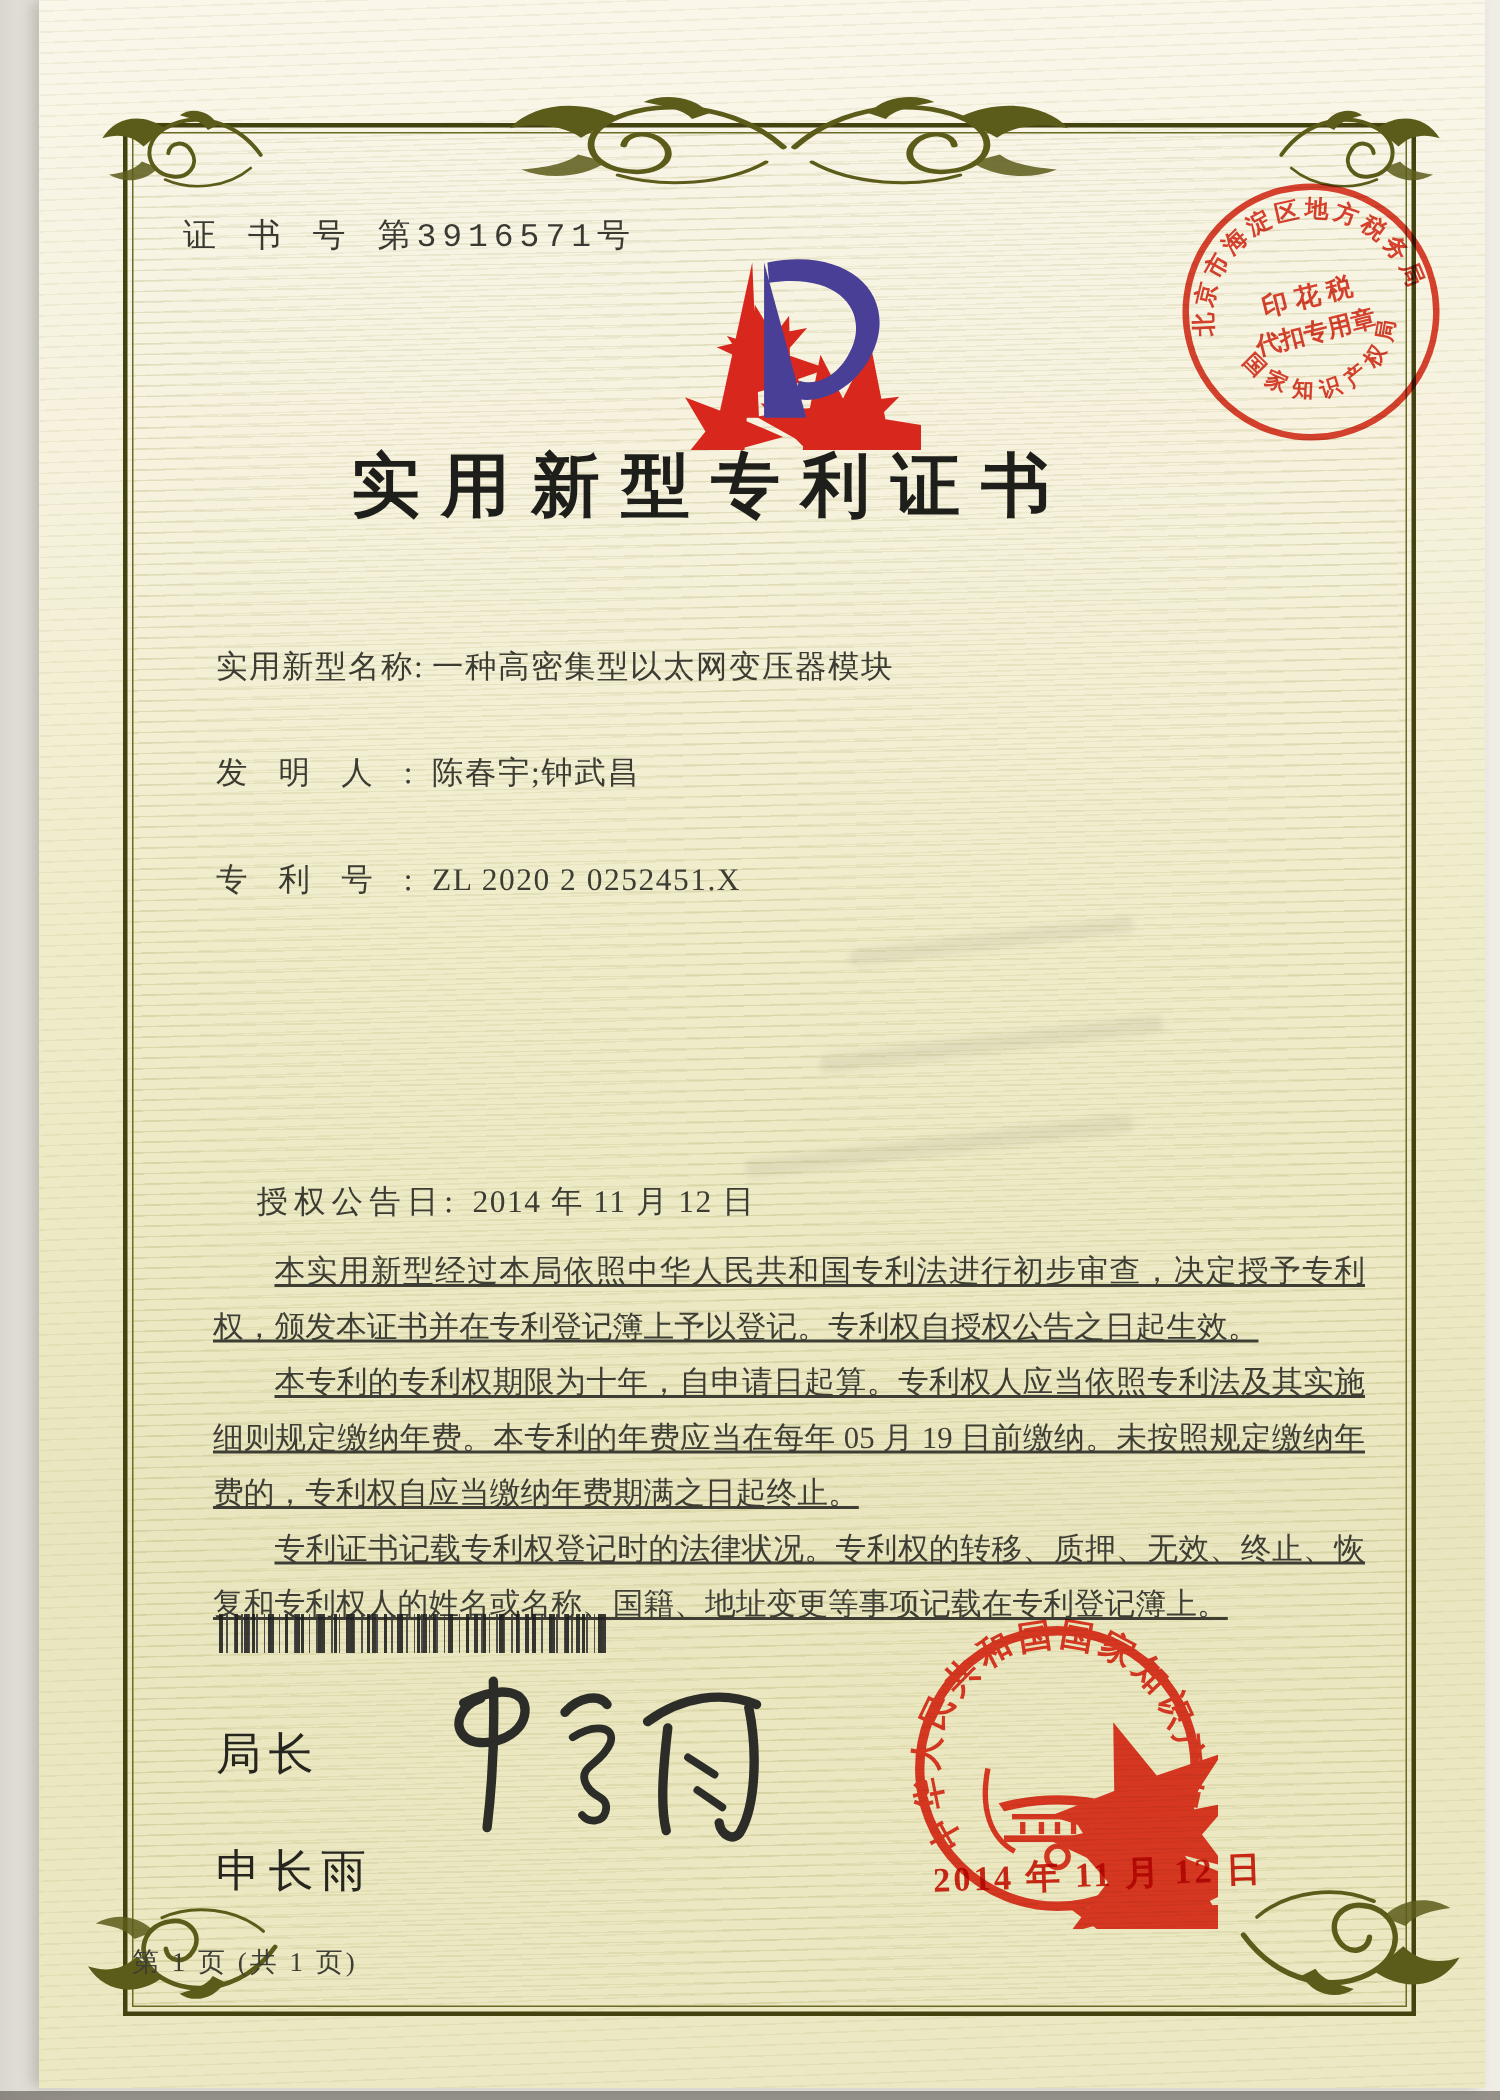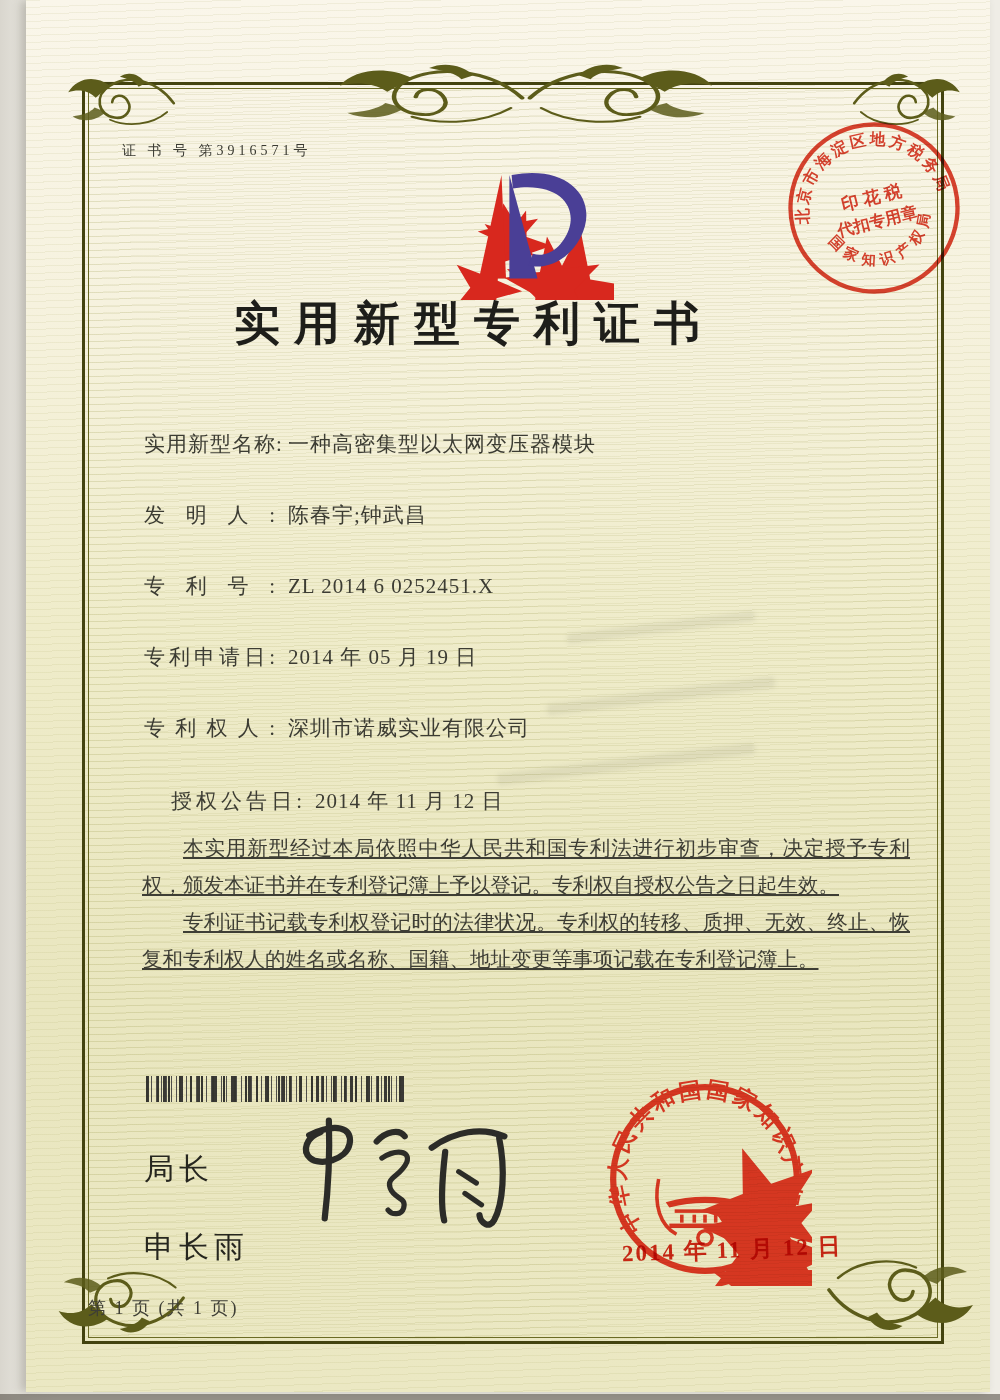--- a/index.html
+++ b/index.html
@@ -20,21 +20,21 @@
   #frame{
     position:absolute;left:62px;top:88px;width:848px;height:1248px;
     border:1px solid #6b6b25;
     outline:3px solid #43430f;
     outline-offset:3px;
     background:
       repeating-linear-gradient(179deg, rgba(140,140,55,.13) 0 1px, rgba(255,255,255,0) 1px 7px);
   }
   .orn{position:absolute;color:#5c5c1a;}
   .hdr-text{position:absolute;color:#33332d;}
-  #cert-no{left:96px;top:142px;font-size:14px;letter-spacing:4px;color:#3a3a32;}
+  #cert-no{left:96px;top:142px;font-size:22px;letter-spacing:4px;color:#3a3a32;font-family:Liberation Mono, monospace;}
   #title{
     left:62px;top:293px;width:772px;text-align:center;
     font-size:46px;font-weight:bold;letter-spacing:14px;color:#1e1e1a;
   }
   .field{position:absolute;left:118px;font-size:21px;color:#3c3c33;letter-spacing:1px;white-space:nowrap;}
   .field .lbl{display:inline-block;width:132px;text-align:justify;text-align-last:justify;margin-right:12px;}
   #body-text{
     position:absolute;left:116px;top:830px;width:768px;
     font-size:20.5px;line-height:37px;color:#3e3e35;text-align:justify;
   }
@@ -160,34 +160,29 @@
 
   <div class="hdr-text" id="title">实用新型专利证书</div>
 
   <div class="field" style="top:430px;">
     <span class="lbl">实用新型名称:</span><span>一种高密集型以太网变压器模块</span>
   </div>
   <div class="field" style="top:501px;">
     <span class="lbl">发明人:</span><span>陈春宇;钟武昌</span>
   </div>
   <div class="field" style="top:572px;">
-    <span class="lbl">专利号:</span><span>ZL 2014 6 0252451.X</span>
-  </div>
-  <div class="field" style="top:643px;">
-    <span class="lbl">专利申请日:</span><span>2014 年 05 月 19 日</span>
-  </div>
-  <div class="field" style="top:714px;">
-    <span class="lbl">专利权人:</span><span>深圳市诺威实业有限公司</span>
+    <span class="lbl">专利号:</span><span>ZL 2020 2 0252451.X</span>
   </div>
   <div class="field" style="top:787px;margin-left:27px;">
     <span class="lbl">授权公告日:</span><span>2014 年 11 月 12 日</span>
   </div>
 
   <div id="body-text">
     <p>本实用新型经过本局依照中华人民共和国专利法进行初步审查，决定授予专利权，颁发本证书并在专利登记簿上予以登记。专利权自授权公告之日起生效。</p>
+    <p>本专利的专利权期限为十年，自申请日起算。专利权人应当依照专利法及其实施细则规定缴纳年费。本专利的年费应当在每年 05 月 19 日前缴纳。未按照规定缴纳年费的，专利权自应当缴纳年费期满之日起终止。</p>
     <p>专利证书记载专利权登记时的法律状况。专利权的转移、质押、无效、终止、恢复和专利权人的姓名或名称、国籍、地址变更等事项记载在专利登记簿上。</p>
   </div>
 
   <div class="bleed" style="left:540px;top:622px;width:190px;height:11px;"></div>
   <div class="bleed" style="left:520px;top:690px;width:230px;height:12px;"></div>
   <div class="bleed" style="left:470px;top:758px;width:260px;height:12px;"></div>
 
   <div id="barcode"></div>
 
   <div class="sig-label" style="top:1149px;">局长</div>

